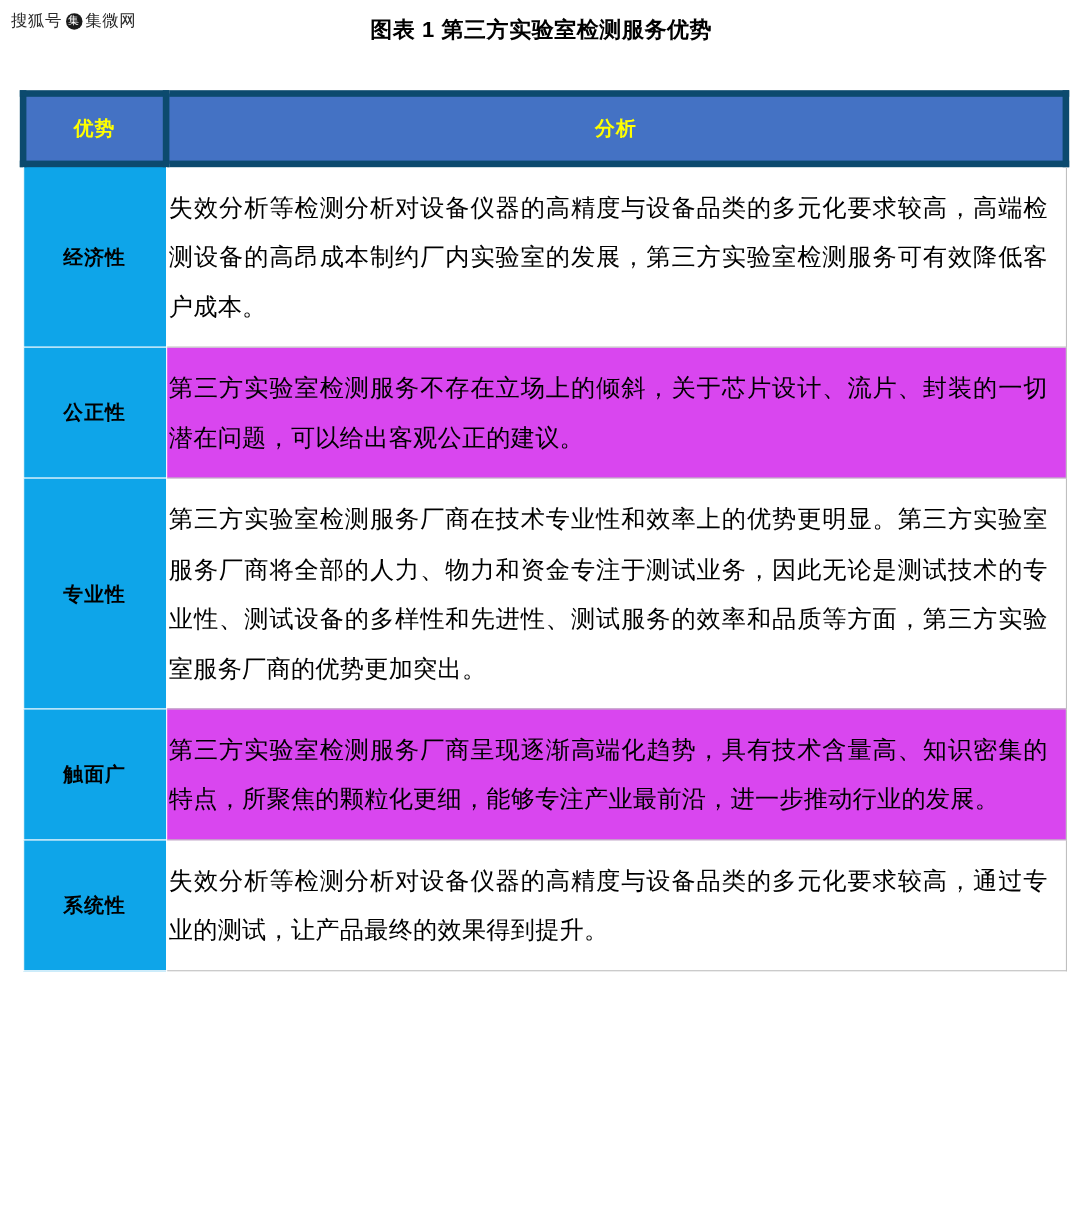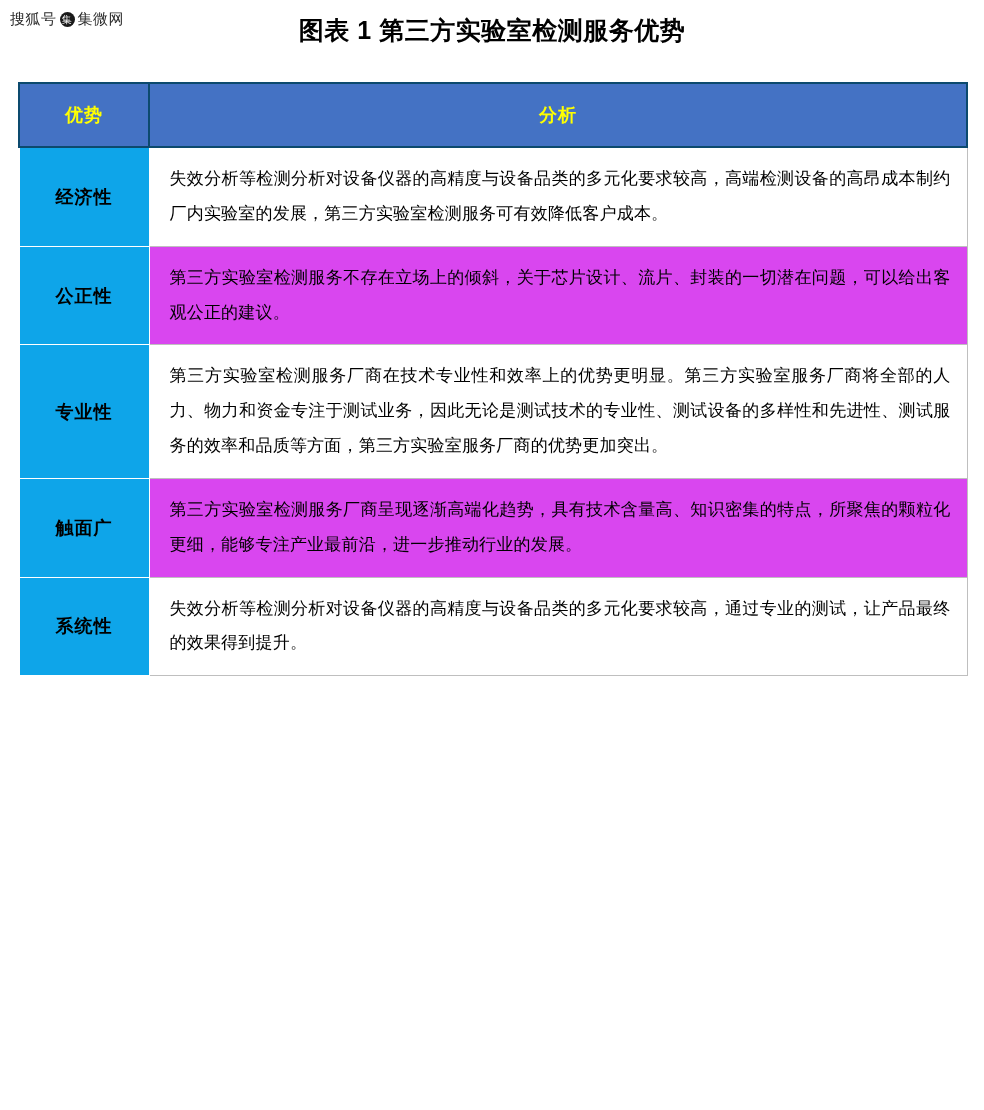--- a/index.html
+++ b/index.html
@@ -45,39 +45,39 @@
     text-align: center;
     margin: 0 3px;
   }
   
   .doc-title {
     position: absolute;
     top: 14px;
     left: 0;
     width: 984px;
     text-align: center;
-    font-size: 25px;
+    font-size: 20px;
     font-weight: bold;
     color: #000000;
     letter-spacing: 0.5px;
   }
   
   .table-wrap {
     position: absolute;
     top: 82px;
     left: 18px;
     width: 948px;
   }
   table.adv-table {
     border-collapse: collapse;
     width: 948px;
     table-layout: fixed;
   }
   table.adv-table td, table.adv-table th {
-    border: 2px solid #0c4a6e;
+    border: 6px solid #0c4a6e;
     vertical-align: middle;
     box-sizing: border-box;
   }
   .col-adv { width: 130px; }
   .col-ana { width: 818px; }
 
   thead th {
     background: #4472c4;
     color: #ffff00;
     font-size: 18px;
@@ -90,24 +90,24 @@
     background: #0ea5e9;
     color: #000000;
     font-size: 18px;
     font-weight: bold;
     text-align: center;
     letter-spacing: 1px;
   }
   tbody td.ana-cell {
     background: #ffffff;
     color: #000000;
-    font-size: 17px;
+    font-size: 22px;
     line-height: 2.05;
     text-align: justify;
-    padding: 14px 16px 14px 20px;
+    padding: 14px 16px 14px 2px;
     letter-spacing: 0.2px;
   }
   tbody tr.alt td.ana-cell {
     background: #d946ef;
   }
   
   tbody td.ana-cell { border-left: 1px solid #ffffff; border-top: 1px solid #bfbfbf; border-bottom: 1px solid #bfbfbf; border-right: 1px solid #bfbfbf;}
   tbody td.adv-cell { border: 1px solid #ffffff; }
   thead th { border: 1px solid #ffffff; }
 

